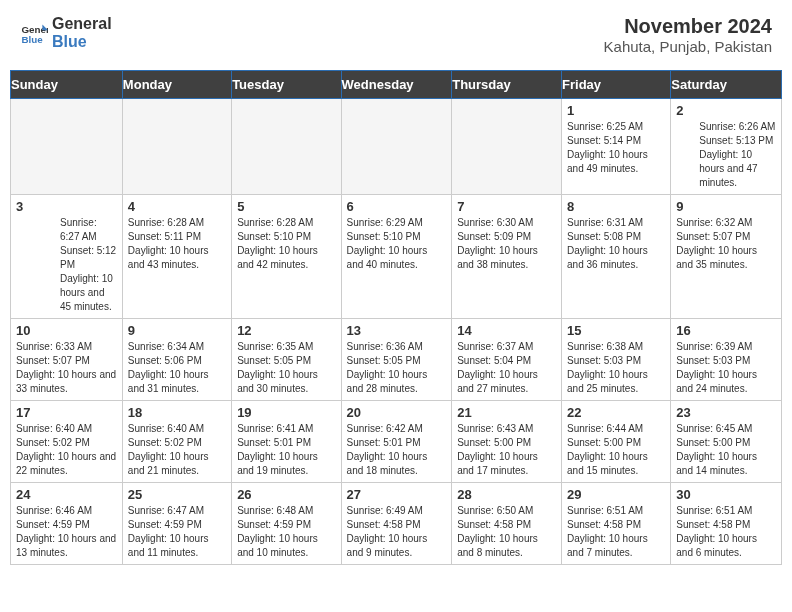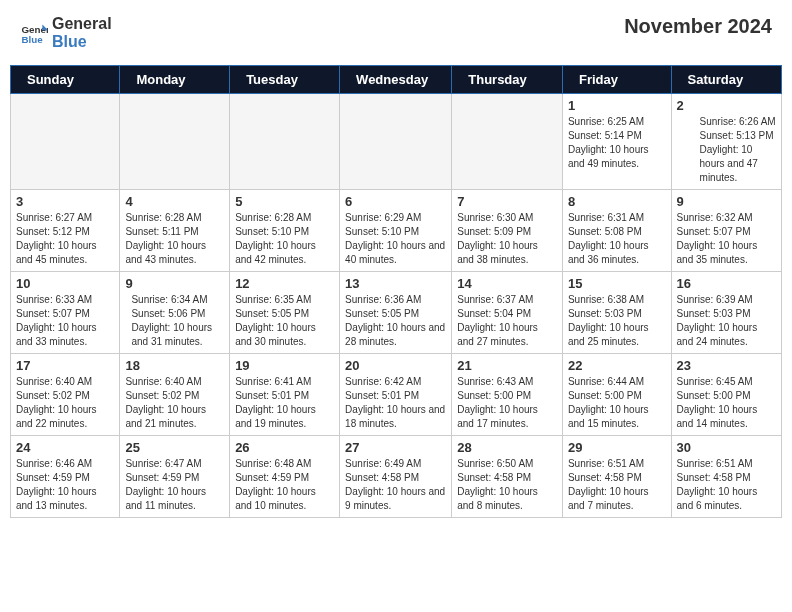--- a/index.html
+++ b/index.html
@@ -35,24 +35,24 @@
     .location {
       font-size: 15px;
       color: #555;
     }
     .calendar {
       width: 100%;
       border-collapse: collapse;
       border: 1px solid #ccc;
     }
     .calendar th {
-      background: #0f172a;
+      background: #404040;
       color: #fff;
       font-size: 13px;
-      padding: 6px 16px;
+      padding: 6px 0;
       text-align: left;
       border: 1px solid #2b6cb0;
     }
     .calendar td {
       border: 1px solid #ccc;
       vertical-align: top;
       padding: 4px 5px;
       font-size: 11px;
       color: #333;
       background: #fff;
@@ -85,20 +85,21 @@
       <text x="2" y="34" font-size="14" font-weight="bold" fill="#3a7abf">Blue</text>
       <polygon points="32,8 40,16 32,16" fill="#3a7abf"></polygon>
     </svg>
     <div>
       <div style="font-size:16px;font-weight:bold;color:#333;line-height:1.1;">General</div>
       <div style="font-size:16px;font-weight:bold;color:#3a7abf;line-height:1.1;">Blue</div>
     </div>
   </div>
   <div class="title-block">
     <div class="month-title">November 2024</div>
+    <div class="location">Kahuta, Punjab, Pakistan</div>
   </div>
 </div>
 
 <table class="calendar">
   <thead>
     <tr>
     <th>Sunday</th>
         <th>Monday</th>
         <th>Tuesday</th>
         <th>Wednesday</th>
@@ -123,21 +124,21 @@
         <td>
           <span class="day-num">2</span>
           <div class="day-info" style="white-space: pre-line; margin-left: 23px;">Sunrise: 6:26 AM
 Sunset: 5:13 PM
 Daylight: 10 hours and 47 minutes.</div>
         </td>
       </tr>
       <tr>
         <td>
           <span class="day-num">3</span>
-          <div class="day-info" style="white-space: pre-line;">Sunrise: 6:27 AM
+          <div class="day-info" style="white-space: pre-line; margin-left: 44px;">Sunrise: 6:27 AM
 Sunset: 5:12 PM
 Daylight: 10 hours and 45 minutes.</div>
         </td>
         <td>
           <span class="day-num">4</span>
           <div class="day-info" style="white-space: pre-line;">Sunrise: 6:28 AM
 Sunset: 5:11 PM
 Daylight: 10 hours and 43 minutes.</div>
         </td>
         <td>
@@ -173,21 +174,21 @@
       </tr>
       <tr>
         <td>
           <span class="day-num">10</span>
           <div class="day-info" style="white-space: pre-line;">Sunrise: 6:33 AM
 Sunset: 5:07 PM
 Daylight: 10 hours and 33 minutes.</div>
         </td>
         <td>
           <span class="day-num">9</span>
-          <div class="day-info" style="white-space: pre-line; margin-left: 6px;">Sunrise: 6:34 AM
+          <div class="day-info" style="white-space: pre-line;">Sunrise: 6:34 AM
 Sunset: 5:06 PM
 Daylight: 10 hours and 31 minutes.</div>
         </td>
         <td>
           <span class="day-num">12</span>
           <div class="day-info" style="white-space: pre-line;">Sunrise: 6:35 AM
 Sunset: 5:05 PM
 Daylight: 10 hours and 30 minutes.</div>
         </td>
         <td>

